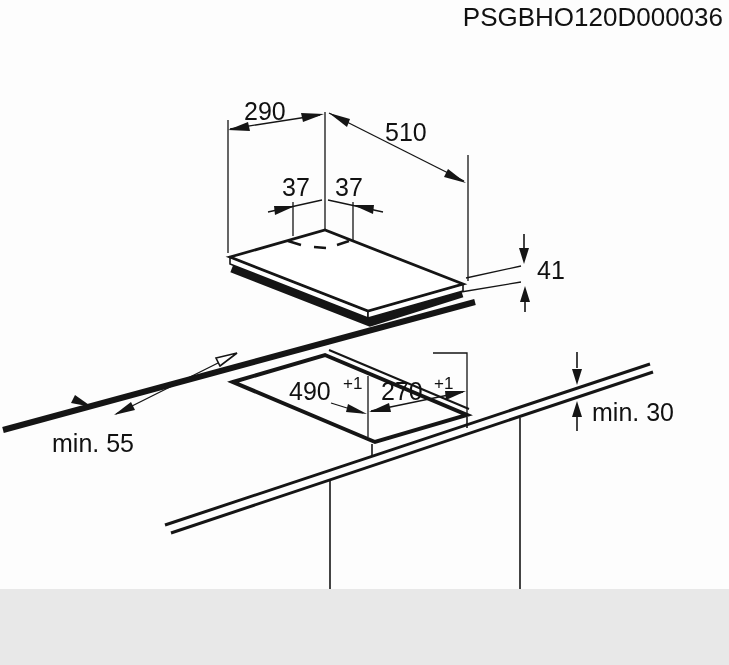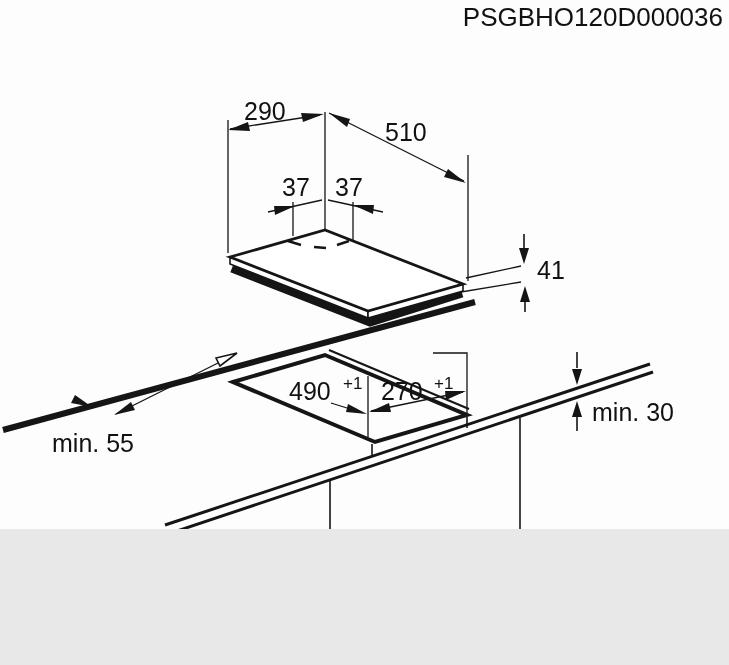--- a/index.html
+++ b/index.html
@@ -1,17 +1,17 @@
 <!DOCTYPE html>
 <html><head>
 <meta charset="utf-8">
 <style>
   html,body{margin:0;padding:0;background:#e8e8e8;}
   .page{
-    width:729px;height:529px;background:#fdfdfd;position:relative;
+    width:729px;height:589px;background:#fdfdfd;position:relative;
     font-family:"Liberation Sans", sans-serif;overflow:hidden;
   }
   svg text{
     font-family:"Liberation Sans", sans-serif;
     fill:#111;
   }
   .dim-text{font-size:25px;}
   .sup-text{font-size:17px;}
   .title-text{font-size:26px;}
   .ln{stroke:#151515;fill:none;}

